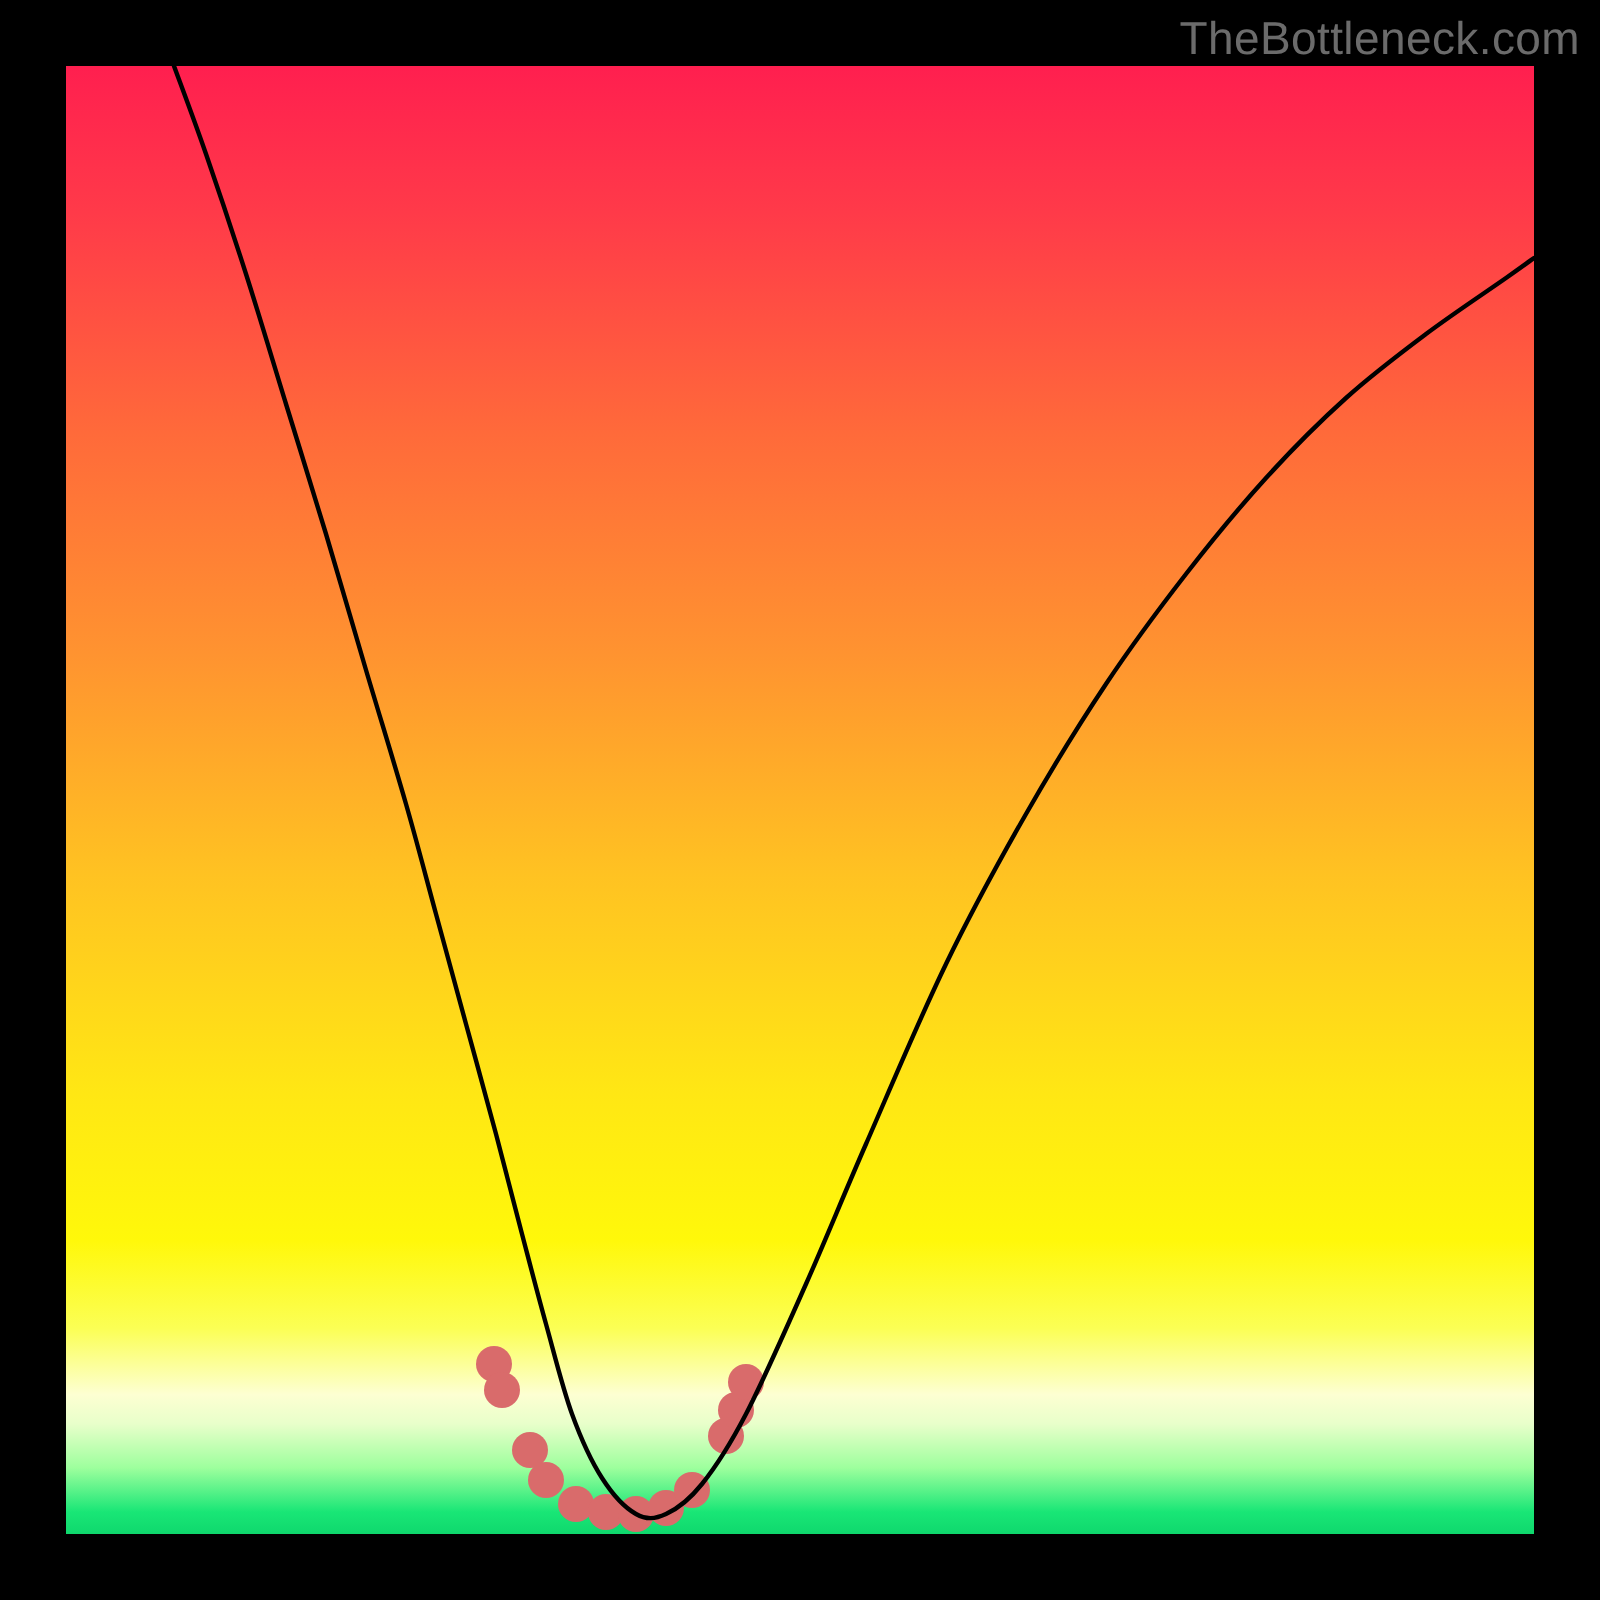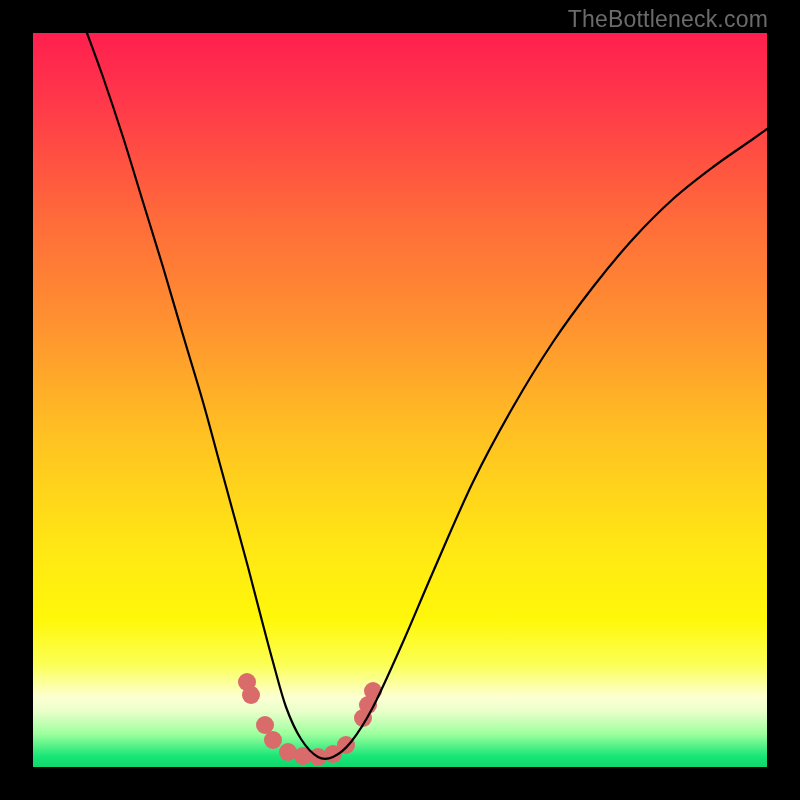--- a/index.html
+++ b/index.html
@@ -30,21 +30,21 @@
   }
   .curve-svg {
     position: absolute;
     inset: 0;
     width: 100%;
     height: 100%;
   }
   .watermark {
     position: absolute;
     top: 6px;
-    right: 32px;
+    right: 10px;
     font-family: Arial, Helvetica, sans-serif;
     font-size: 23px;
     color: #6b6b6b;
     letter-spacing: 0.2px;
     user-select: none;
   }
 </style>
 </head>
 <body>
 

